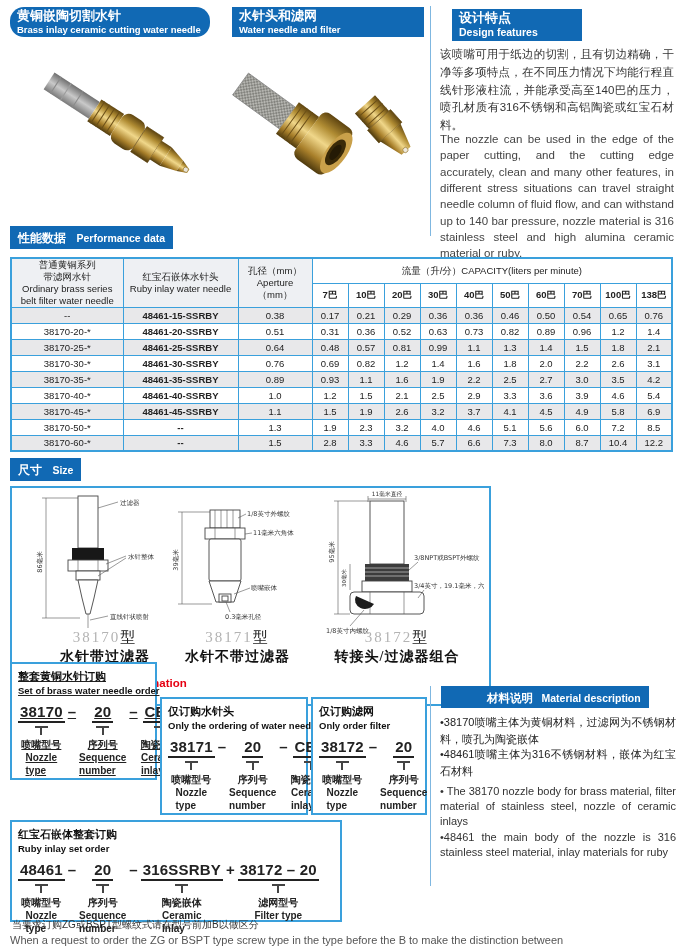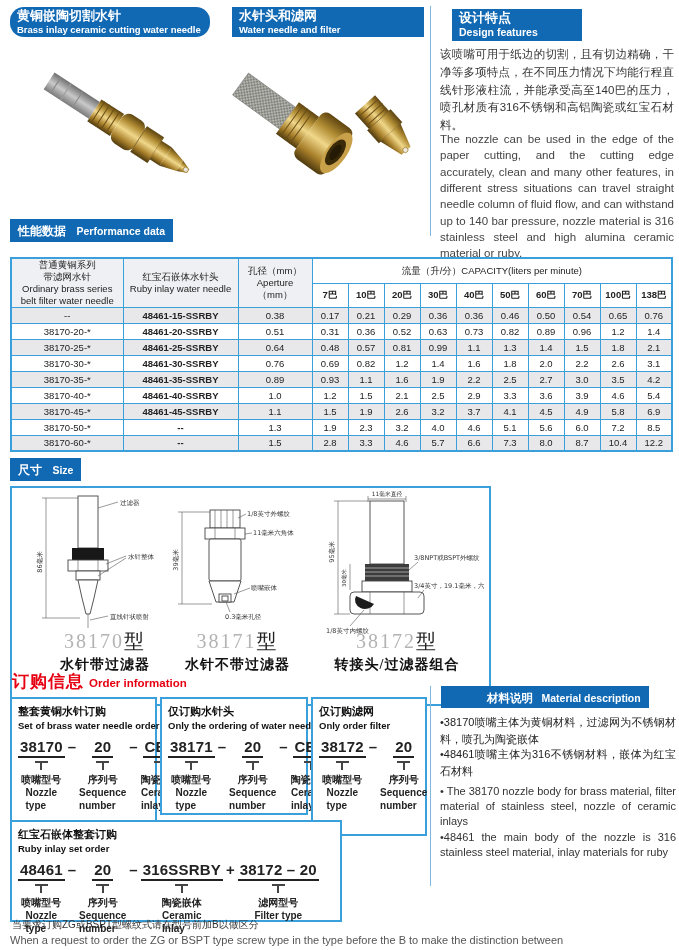--- a/index.html
+++ b/index.html
@@ -34,21 +34,21 @@
   #pressure-row th { font-weight:bold; background:#fff; height:22px; font-size:9.5px; }
   table.perf tbody td { font-size:9.5px; height:16px; }
   table.perf tbody tr:nth-child(odd) td { background:#e8e8ea; }
   table.perf tbody td.c-ruby { font-weight:bold; }
   .hdr-multiline { white-space:pre-line; }
 
   
   .size-panel { border:2px solid #3aa0dc; background:#fff; }
   .cap { position:absolute; top:140px; text-align:center;
     font-family:"Liberation Serif","DejaVu Serif",serif; }
-  .cap1 { font-size:20px; letter-spacing:2px; color:#b3b3b3; }
+  .cap1 { font-size:15px; letter-spacing:2px; color:#b3b3b3; }
   .cap1 .suffix { color:#222; }
   .cap2 { font-size:14px; font-weight:bold; color:#111; letter-spacing:1px; margin-top:1px; }
   svg text.dlabel { font-size:6.5px; fill:#333; font-family:"DejaVu Sans",sans-serif; }
   svg .dline { stroke:#555; stroke-width:0.6; fill:none; }
   svg .dshape { stroke:#444; stroke-width:0.9; fill:#fff; }
 
   
   .order-title { color:#e60012; font-weight:bold; }
   .order-title .zh { font-size:17px; letter-spacing:1px; }
   .order-title .en { font-size:11.5px; margin-left:5px; }
@@ -165,21 +165,21 @@
 </div>
 
 <div class="abs vdivider" style="left:430px; top:6px; height:230px;"></div>
 <div class="abs bar" style="left:452px; top:9px; width:130px;">
   <span class="zh">设计特点</span>
   <span class="en" style="font-size:10.5px;">Design features</span>
 </div>
 <div class="abs para-zh" style="left:440px; top:46px; width:234px;">该喷嘴可用于纸边的切割，且有切边精确，干净等多项特点，在不同压力情况下均能行程直线针形液柱流，并能承受高至140巴的压力，喷孔材质有316不锈钢和高铝陶瓷或红宝石材料。</div>
 <div class="abs para-en" style="left:440px; top:131px; width:234px;">The nozzle can be used in the edge of the paper cutting, and the cutting edge accurately, clean and many other features, in different stress situations can travel straight needle column of fluid flow, and can withstand up to 140 bar pressure, nozzle material is 316 stainless steel and high alumina ceramic material or ruby.</div>
 
-<div class="abs bar-inline" style="left:10px; top:219px;">
+<div class="abs bar-inline" style="left:10px; top:226px;">
   <span class="zh">性能数据</span>
   <span class="en">Performance data</span>
 </div>
 
 <table class="perf abs" style="left:10px; top:257px;">
   <colgroup>
     <col style="width:112px">
       <col style="width:115px">
       <col style="width:74px">
     <col span="10" style="width:36px">
@@ -456,21 +456,21 @@
   <div class="cap" style="left:298px; width:174px;">
     <div class="cap1"><span>38172</span><span class="suffix">型</span></div>
     <div class="cap2">转接头/过滤器组合</div>
   </div>
 </div>
 
 <div class="abs order-title" style="left:12px; top:670px;">
   <span class="zh">订购信息</span><span class="en">Order information</span>
 </div>
 
-<div class="abs obox" style="left:10px; top:697px; width:147px; height:142px;">
+<div class="abs obox" style="left:10px; top:662px; width:147px; height:118px;text-decoration:underline;">
     <div class="ob-zh-title">整套黄铜水针订购</div>
     <div class="ob-en-title">Set of brass water needle order</div>
     <div class="ob-row">
       <div class="ob-seg">
         <div class="ob-code">38170</div>
         <div class="ob-tick"></div>
         <div class="ob-lzh">喷嘴型号</div>
         <div class="ob-len">Nozzle
 type</div>
       </div>
@@ -514,21 +514,21 @@
       <div class="ob-sep">–</div>
       <div class="ob-seg">
         <div class="ob-code">CER</div>
         <div class="ob-tick"></div>
         <div class="ob-lzh">陶瓷嵌体</div>
         <div class="ob-len">Ceramic
 inlay</div>
       </div>
     </div>
   </div>
-<div class="abs obox" style="left:311px; top:697px; width:116px; height:139px;">
+<div class="abs obox" style="left:311px; top:697px; width:116px; height:118px;">
     <div class="ob-zh-title">仅订购滤网</div>
     <div class="ob-en-title">Only order filter</div>
     <div class="ob-row">
       <div class="ob-seg">
         <div class="ob-code">38172</div>
         <div class="ob-tick"></div>
         <div class="ob-lzh">喷嘴型号</div>
         <div class="ob-len">Nozzle
 type</div>
       </div>

